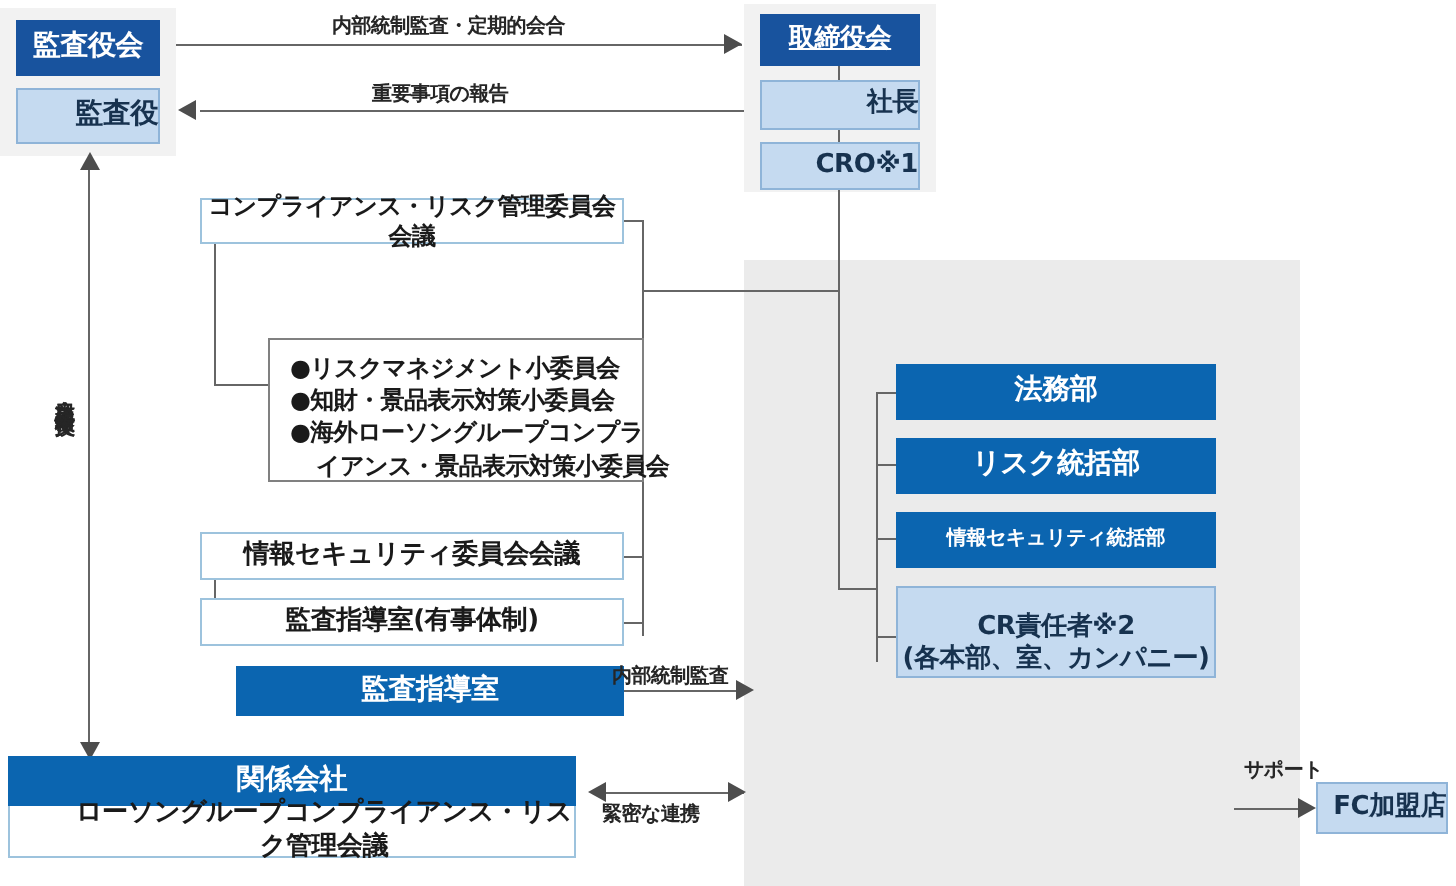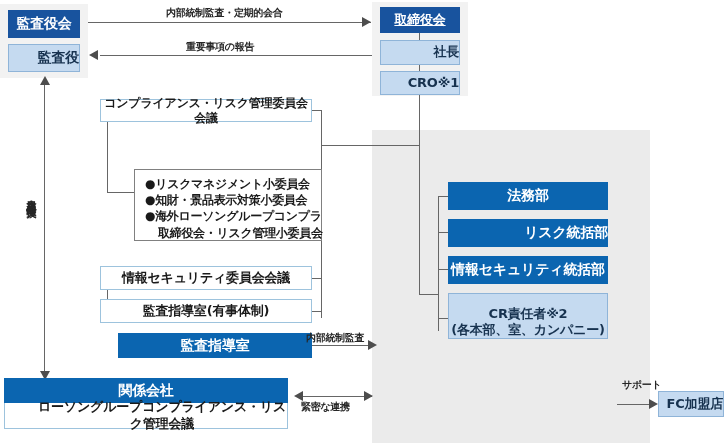--- a/index.html
+++ b/index.html
@@ -201,44 +201,44 @@
   </div>
 
   <div class="box box-white" style="left:100px; top:99px; width:212px; height:23px; font-size:12px;">
     <span>コンプライアンス・リスク管理委員会会議</span>
   </div>
 
   <div class="box-list" style="left:134px; top:153px; width:188px; height:72px; font-size:12px;margin-top:16px;">
     <div>●リスクマネジメント小委員会</div>
     <div>●知財・景品表示対策小委員会</div>
     <div>●海外ローソングループコンプラ</div>
-    <div class="indent">取締役会・リスク管理小委員会</div>
+    <div class="indent">イアンス・景品表示対策小委員会</div>
   </div>
 
   <div class="box box-white" style="left:100px; top:266px; width:212px; height:24px; font-size:13px;">
     <span>情報セキュリティ委員会会議</span>
   </div>
 
   <div class="box box-white" style="left:100px; top:299px; width:212px; height:24px; font-size:13px;">
     <span>監査指導室(有事体制)</span>
   </div>
 
   <div class="box box-blue" style="left:118px; top:333px; width:194px; height:25px; font-size:14px;">
     <span>監査指導室</span>
   </div>
 
   <div class="box box-blue" style="left:448px; top:182px; width:160px; height:28px; font-size:14px;">
     <span>法務部</span>
   </div>
 
-  <div class="box box-blue" style="left:448px; top:219px; width:160px; height:28px; font-size:14px;justify-content:flex-end;">
+  <div class="box box-blue" style="left:448px; top:219px; width:160px; height:28px; font-size:14px;">
     <span>リスク統括部</span>
   </div>
 
-  <div class="box box-blue" style="left:448px; top:256px; width:160px; height:28px; font-size:14px;">
+  <div class="box box-blue" style="left:448px; top:256px; width:160px; height:28px; font-size:10px;">
     <span>情報セキュリティ統括部</span>
   </div>
 
   <div class="box box-lightblue" style="left:448px; top:293px; width:160px; height:46px; font-size:13px; flex-direction:column;">
     <span>CR責任者※2</span>
     <span>(各本部、室、カンパニー)</span>
   </div>
 
   <div class="box box-blue" style="left:4px; top:378px; width:284px; height:25px; font-size:14px;">
     <span>関係会社</span>

